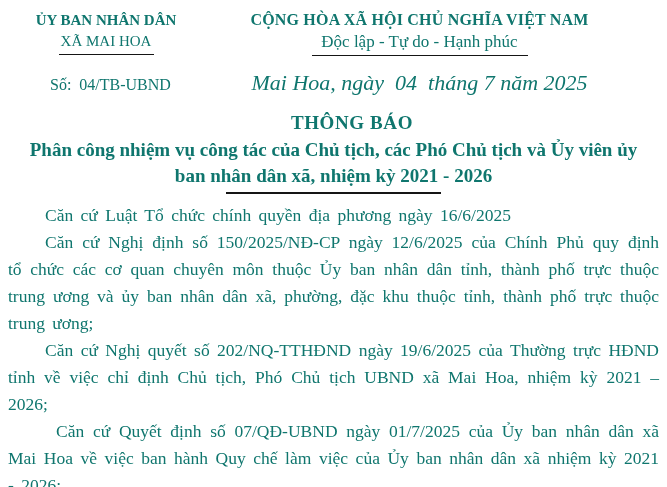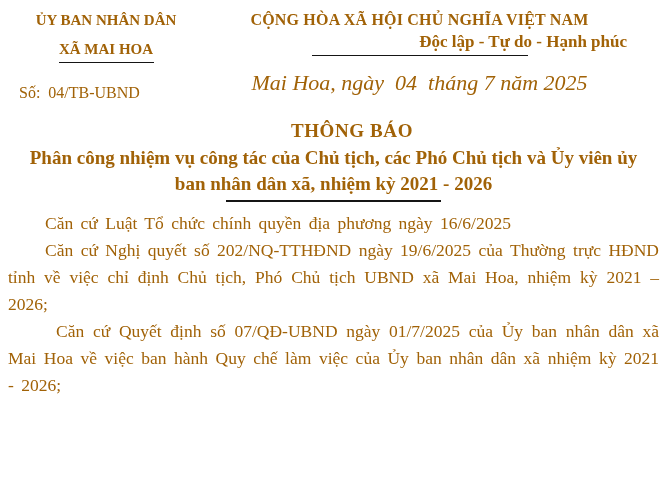--- a/index.html
+++ b/index.html
@@ -2,36 +2,36 @@
 <html lang="vi"><head>
 <meta charset="utf-8">
 <style>
   html, body { margin: 0; padding: 0; background: #ffffff; }
   .page {
     position: relative;
     width: 667px;
     height: 487px;
     background: #ffffff;
     overflow: hidden;
-    color: #a16207;
+    color: #0f766e;
     font-family: "Liberation Serif", "DejaVu Serif", serif;
   }
   
   .header { display: flex; padding-top: 10px; }
   .h-left { width: 212px; text-align: center; flex: none; }
   .h-left .l1 { font-weight: bold; font-size: 15px; line-height: 20px; white-space: nowrap; }
-  .h-left .l2 { font-weight: bold; font-size: 15px; line-height: 20px; margin-top: 9px; }
+  .h-left .l2 { font-weight: normal; font-size: 15px; line-height: 20px; margin-top: 1px; }
   .h-left .rule { width: 95px; height: 0; border-top: 1.8px solid #151515; margin: 3px auto 0; }
   .so-line {
-    text-align: left; padding-left: 19px; margin-top: 19px;
+    text-align: left; padding-left: 50px; margin-top: 19px;
     font-size: 16px; line-height: 22px; white-space: pre;
   }
   .h-right { flex: 1; text-align: center; padding-right: 40px; }
   .h-right .l1 { font-weight: bold; font-size: 16px; line-height: 20px; letter-spacing: 0.2px; white-space: nowrap; }
-  .h-right .l2 { font-weight: bold; font-size: 17px; line-height: 22px; margin-top: 1px; text-align: right; }
+  .h-right .l2 { font-weight: normal; font-size: 17px; line-height: 22px; margin-top: 1px; }
   .h-right .rule { width: 216px; height: 0; border-top: 1.8px solid #151515; margin: 2px auto 0; }
   .date-line { font-style: italic; font-size: 22px; line-height: 22px; margin-top: 16px; white-space: pre; }
   
   .title-block { text-align: center; margin-top: 15px; }
   .doc-type { font-weight: bold; font-size: 19px; line-height: 24px; letter-spacing: 0.6px; margin-left: 37px; }
   .doc-subject {
     font-weight: bold; font-size: 19px; line-height: 26px;
     max-width: 612px; margin: 2px auto 0;
   }
   .title-rule { width: 215px; height: 0; border-top: 2px solid #151515; margin: 3px auto 0; }
@@ -71,18 +71,19 @@
   </div>
 
   <div class="title-block">
     <div class="doc-type">THÔNG BÁO</div>
     <div class="doc-subject">Phân công nhiệm vụ công tác của Chủ tịch, các Phó Chủ tịch và Ủy viên ủy ban nhân dân xã, nhiệm kỳ 2021 - 2026</div>
     <div class="title-rule"></div>
   </div>
 
   <div class="body-text">
     <p>Căn cứ Luật Tổ chức chính quyền địa phương ngày 16/6/2025</p>
+    <p>Căn cứ Nghị định số 150/2025/NĐ-CP ngày 12/6/2025 của Chính Phủ quy định tổ chức các cơ quan chuyên môn thuộc Ủy ban nhân dân tỉnh, thành phố trực thuộc trung ương và ủy ban nhân dân xã, phường, đặc khu thuộc tỉnh, thành phố trực thuộc trung ương;</p>
     <p>Căn cứ Nghị quyết số 202/NQ-TTHĐND ngày 19/6/2025 của Thường trực HĐND tỉnh về việc chỉ định Chủ tịch, Phó Chủ tịch UBND xã Mai Hoa, nhiệm kỳ 2021 – 2026;</p>
     <p class="indent-lg">Căn cứ Quyết định số 07/QĐ-UBND ngày 01/7/2025 của Ủy ban nhân dân xã Mai Hoa về việc ban hành Quy chế làm việc của Ủy ban nhân dân xã nhiệm kỳ 2021 - 2026;</p>
 
   </div>
 
 </div>
 
 </body></html>

